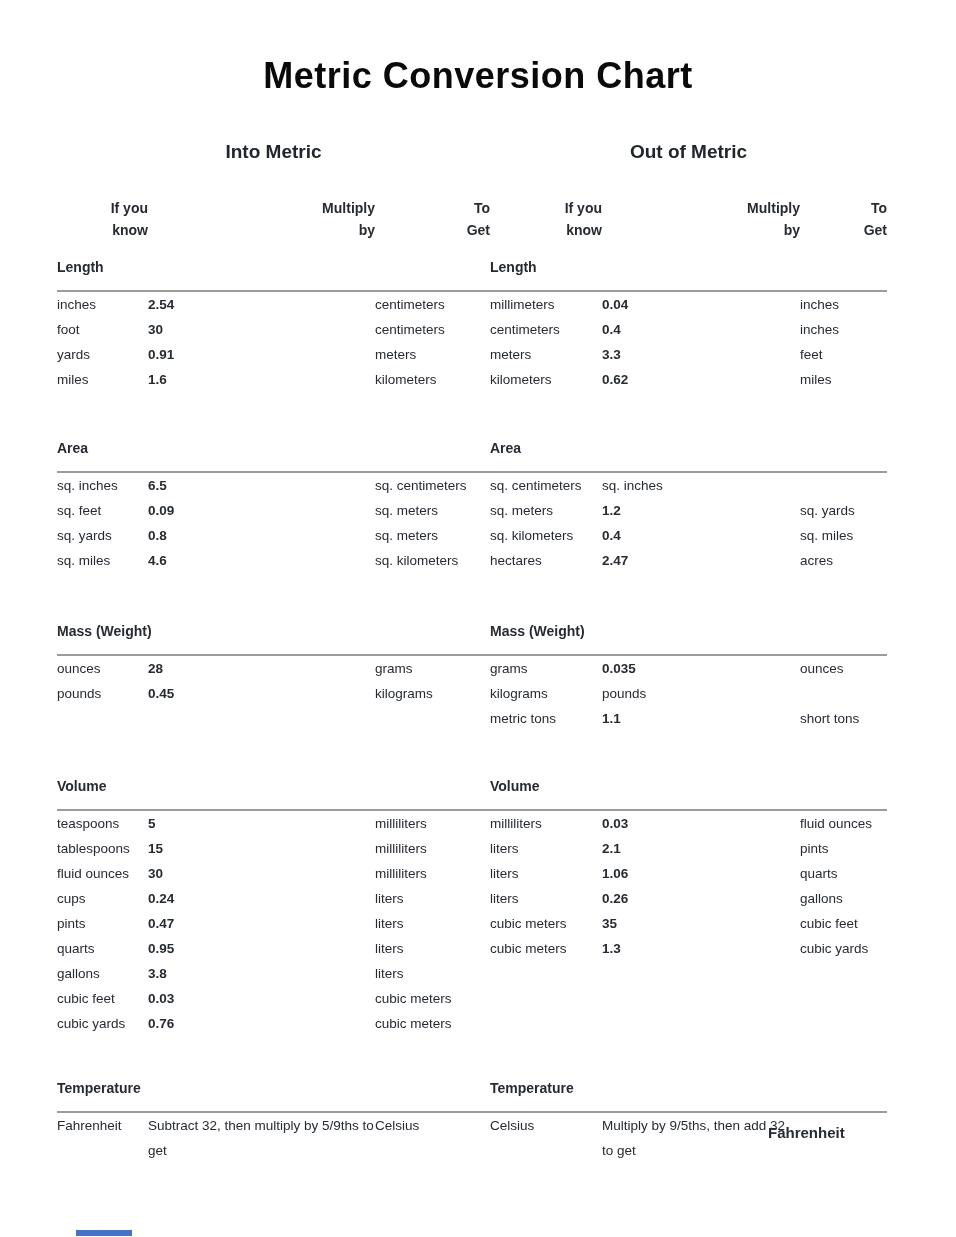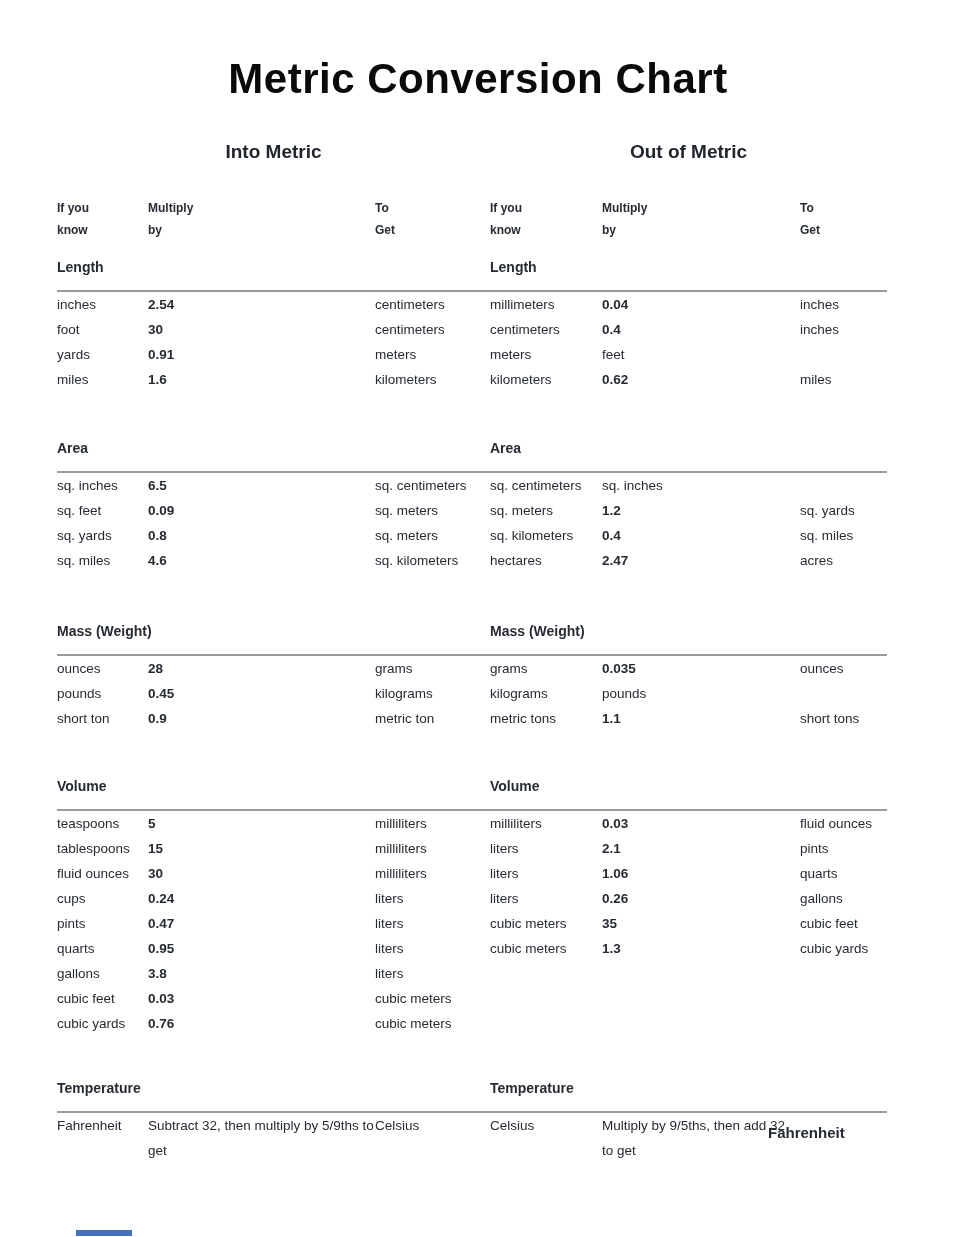--- a/index.html
+++ b/index.html
@@ -3,32 +3,32 @@
 <meta charset="utf-8">
 <style>
   html,body{margin:0;padding:0;}
   body{
     width:956px;height:1237px;background:#ffffff;position:relative;
     font-family:"Liberation Sans","DejaVu Sans",sans-serif;
     color:#262b33;overflow:hidden;
   }
   .page-title{
     position:absolute;top:55px;left:0;width:956px;text-align:center;
-    font-size:42px;font-weight:bold;color:#0a0a0a;letter-spacing:.5px;
+    font-size:36px;font-weight:bold;color:#0a0a0a;letter-spacing:.5px;
   }
   .table-heading{
     position:absolute;top:141px;font-size:19px;font-weight:bold;
     text-align:center;color:#20252e;
   }
   .th-left{left:57px;width:433px;}
   .th-right{left:490px;width:397px;}
   .conv-table{position:absolute;top:197px;}
   #table-left{left:57px;width:433px;}
   #table-right{left:490px;width:397px;}
-  .cols{display:flex;font-weight:bold;font-size:12px;line-height:22px;}
+  .cols{display:flex;font-weight:bold;font-size:14px;line-height:22px;text-align:right;}
   .section{position:absolute;left:0;right:0;}
   .s0{top:62px}.s1{top:243px}.s2{top:426px}.s3{top:581px}.s4{top:883px}
   .sec-name{font-weight:bold;font-size:14px;line-height:17px;margin-bottom:14px;}
   .rule{height:2px;background:#9b9b9b;}
   .rows{}
   .row{display:flex;align-items:flex-start;font-size:13.5px;}
   .cell{line-height:25px;}
   #table-left .c1{width:91px;}  #table-left .c2{width:227px;} #table-left .c3{width:115px;}
   #table-right .c1{width:112px;} #table-right .c2{width:198px;} #table-right .c3{width:87px;}
   .c2{font-weight:bold;}
@@ -122,25 +122,20 @@
         <div class="row">
           <div class="cell c1">ounces</div>
           <div class="cell c2">28</div>
           <div class="cell c3">grams</div>
         </div>
         <div class="row">
           <div class="cell c1">pounds</div>
           <div class="cell c2">0.45</div>
           <div class="cell c3">kilograms</div>
         </div>
-        <div class="row">
-          <div class="cell c1">short ton</div>
-          <div class="cell c2">0.9</div>
-          <div class="cell c3">metric ton</div>
-        </div>
       </div>
     </div>
     <div class="section s3">
       <div class="sec-name">Volume</div>
       <div class="rule"></div>
       <div class="rows">
         <div class="row">
           <div class="cell c1">teaspoons</div>
           <div class="cell c2">5</div>
           <div class="cell c3">milliliters</div>
@@ -223,20 +218,21 @@
           <div class="cell c2">0.04</div>
           <div class="cell c3">inches</div>
         </div>
         <div class="row">
           <div class="cell c1">centimeters</div>
           <div class="cell c2">0.4</div>
           <div class="cell c3">inches</div>
         </div>
         <div class="row">
           <div class="cell c1">meters</div>
+          <div class="cell c2">3.3</div>
           <div class="cell c3">feet</div>
         </div>
         <div class="row">
           <div class="cell c1">kilometers</div>
           <div class="cell c2">0.62</div>
           <div class="cell c3">miles</div>
         </div>
       </div>
     </div>
     <div class="section s1">

